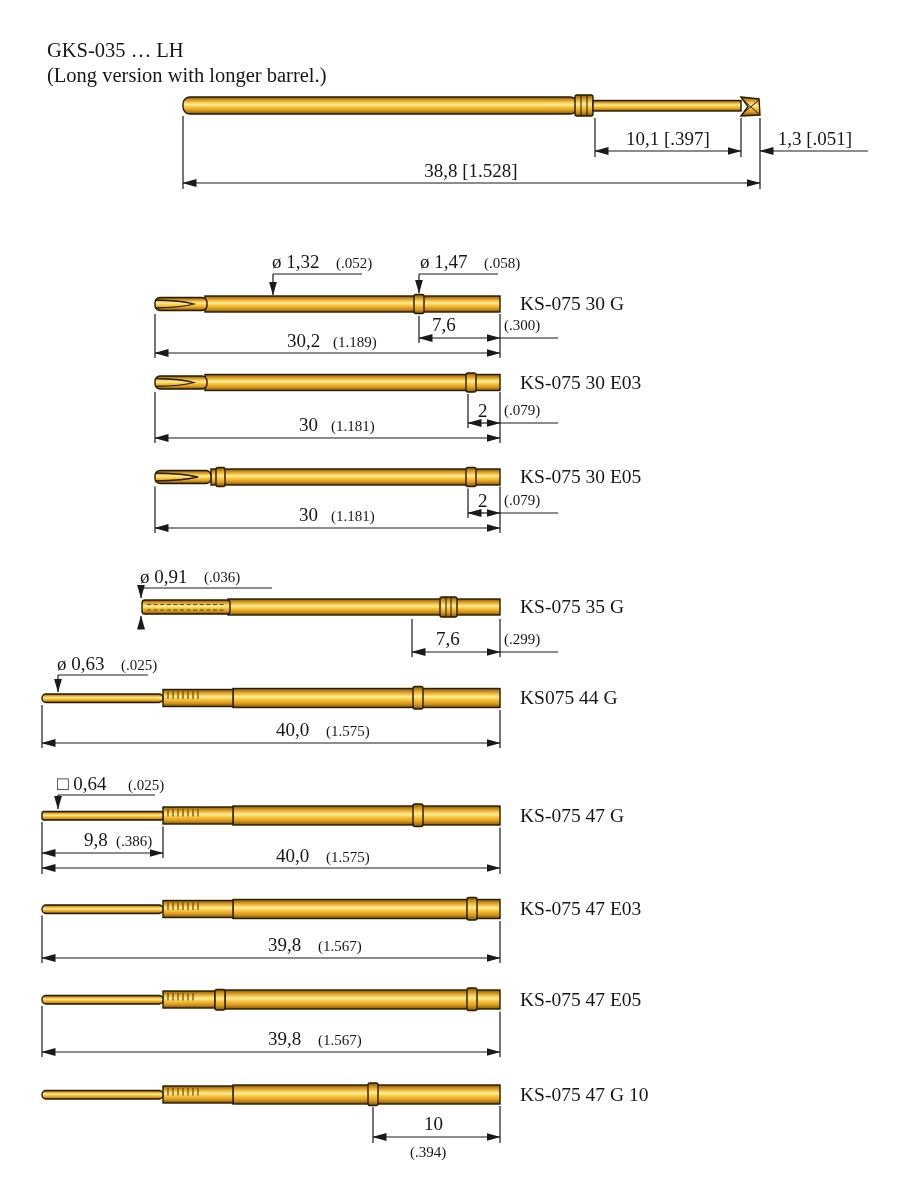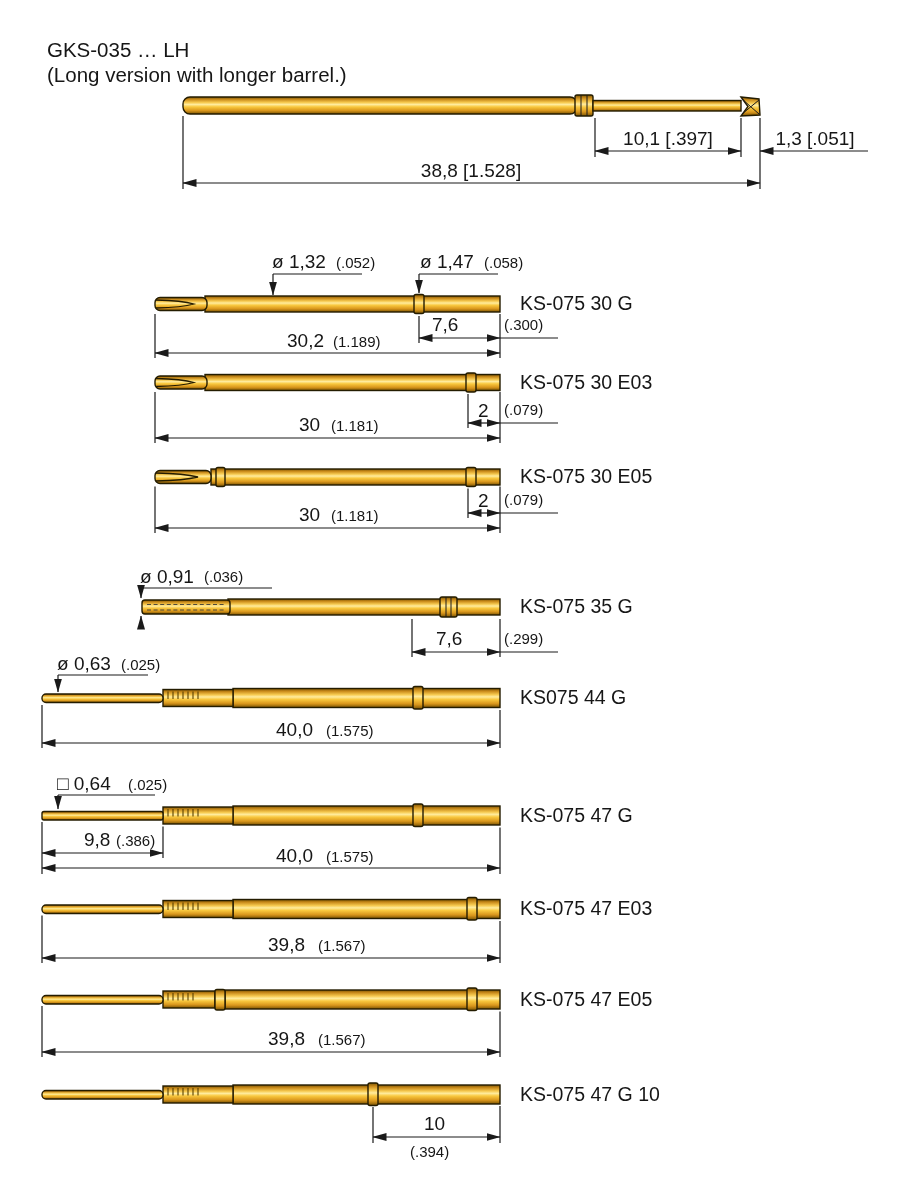--- a/index.html
+++ b/index.html
@@ -1,17 +1,17 @@
 <!DOCTYPE html>
 <html><head>
 <meta charset="utf-8">
 <style>
   html,body{margin:0;padding:0;background:#ffffff;}
   .page{position:relative;width:914px;height:1196px;background:#fff;overflow:hidden;
-        font-family:Liberation Sans, sans-serif;}
+        font-family:Liberation Serif, serif;}
   svg{display:block;}
   .ln{stroke:#1a1a1a;stroke-width:1.2;fill:none;}
   .thin{stroke:#1a1a1a;stroke-width:1;fill:none;}
   .probe{stroke:#241c00;stroke-width:1.4;}
   .slot{stroke:#241c00;stroke-width:1.3;fill:none;}
   .tick{stroke:#5a4100;stroke-width:1.1;fill:none;}
   .bore{stroke:#3a3a3a;stroke-width:0.9;fill:none;stroke-dasharray:4 2.6;}
   text{fill:#161616;}
   .t-title{font-size:20.5px;}
   .t-lbl{font-size:19.5px;}

